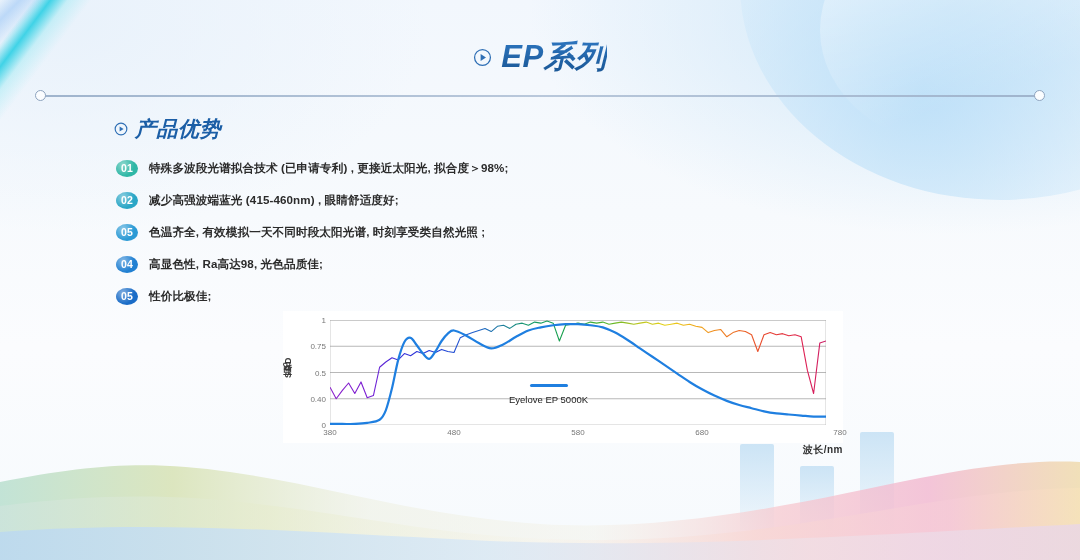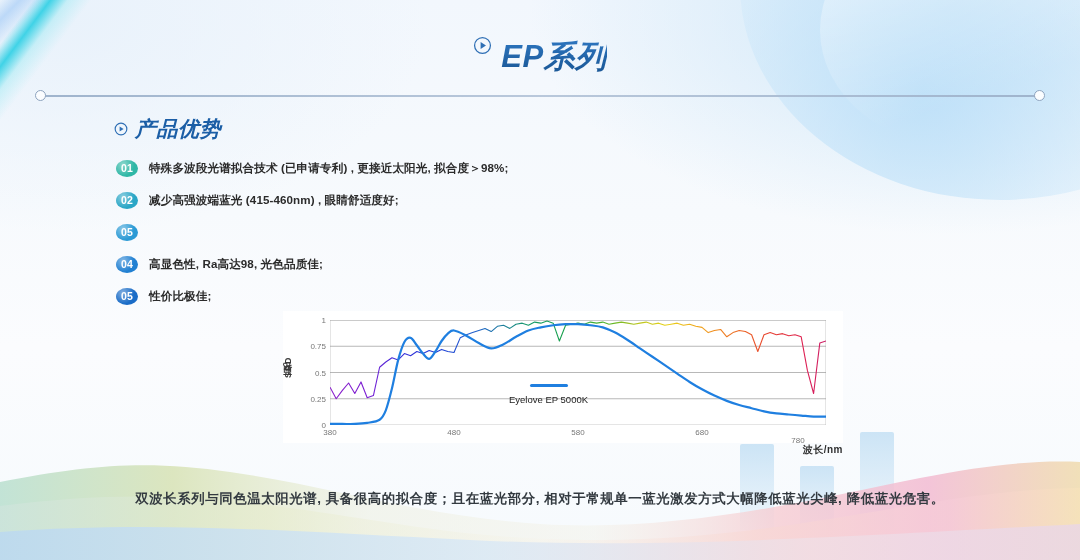--- a/index.html
+++ b/index.html
@@ -27,21 +27,21 @@
     background:radial-gradient(circle at 35% 75%, rgba(180,220,248,.75) 0%, rgba(205,232,250,.35) 45%, rgba(255,255,255,0) 72%);}
   .sw-tr2{right:-40px;top:-90px;width:300px;height:240px;border-radius:50%;
     background:linear-gradient(160deg,rgba(255,255,255,.55),rgba(255,255,255,0) 70%);}
   
   .wavewrap{position:absolute;left:0;right:0;bottom:0;height:140px;overflow:hidden;}
   .tick-col{position:absolute;bottom:30px;width:34px;border-radius:2px 2px 0 0;
     background:linear-gradient(180deg,rgba(196,224,244,.85),rgba(196,224,244,.15));}
   
   .title-row{position:absolute;left:0;right:0;top:36px;text-align:center;}
   .title{
-    display:inline-flex;align-items:flex-start;gap:9px;
+    display:inline-flex;align-items:center;gap:9px;
     font-size:31px;font-weight:bold;font-style:italic;letter-spacing:.5px;
     color:#1f5fa8;
     background:linear-gradient(180deg,#2f79c4 0%,#17528f 100%);
     -webkit-background-clip:text;background-clip:text;-webkit-text-fill-color:transparent;
     text-shadow:none;
   }
   .play-ico{width:19px;height:19px;flex:0 0 auto;}
   .divider{position:absolute;left:40px;right:40px;top:95px;height:2px;
     background:linear-gradient(90deg,#9fb4cd,#b9c8db 50%,#9fb4cd);}
   .dot-end{position:absolute;top:90px;width:11px;height:11px;border-radius:50%;
@@ -153,47 +153,48 @@
       <div class="bullet">
         <span class="badge" style="background: radial-gradient(circle at 32% 28%, rgba(255, 255, 255, 0.45), rgba(255, 255, 255, 0) 58%), rgb(47, 183, 166);">01</span>
         <span class="btxt">特殊多波段光谱拟合技术 (已申请专利) , 更接近太阳光, 拟合度＞98%;</span>
       </div>
       <div class="bullet">
         <span class="badge" style="background: radial-gradient(circle at 32% 28%, rgba(255, 255, 255, 0.45), rgba(255, 255, 255, 0) 58%), rgb(42, 166, 198);">02</span>
         <span class="btxt">减少高强波端蓝光 (415-460nm) , 眼睛舒适度好;</span>
       </div>
       <div class="bullet">
         <span class="badge" style="background: radial-gradient(circle at 32% 28%, rgba(255, 255, 255, 0.45), rgba(255, 255, 255, 0) 58%), rgb(43, 154, 213);">05</span>
+        <span class="btxt">色温齐全, 有效模拟一天不同时段太阳光谱, 时刻享受类自然光照 ;</span>
       </div>
       <div class="bullet">
         <span class="badge" style="background: radial-gradient(circle at 32% 28%, rgba(255, 255, 255, 0.45), rgba(255, 255, 255, 0) 58%), rgb(33, 128, 210);">04</span>
         <span class="btxt">高显色性, Ra高达98, 光色品质佳;</span>
       </div>
       <div class="bullet">
         <span class="badge" style="background: radial-gradient(circle at 32% 28%, rgba(255, 255, 255, 0.45), rgba(255, 255, 255, 0) 58%), rgb(26, 108, 199);">05</span>
         <span class="btxt">性价比极佳;</span>
       </div>
     </div>
 
   <div class="chart">
     <div class="ylabel">归一化SPD</div>
     <div class="xlabel">波长/nm</div>
     <div class="yticks" id="yticks">
         <div class="ytick" style="top: 105px;">0</div>
-        <div class="ytick" style="top: 78.75px;">0.25</div>
+        <div class="ytick" style="top: 78.75px;">0.40</div>
         <div class="ytick" style="top: 52.5px;">0.5</div>
         <div class="ytick" style="top: 26.25px;">0.75</div>
         <div class="ytick" style="top: 0px;">1</div>
       </div>
     <div class="xticks" id="xticks">
         <div class="xtick" style="left: 0px;">380</div>
         <div class="xtick" style="left: 124px;">480</div>
         <div class="xtick" style="left: 248px;">580</div>
         <div class="xtick" style="left: 372px;">680</div>
-        <div class="xtick" style="left: 468px; margin-top: 8px;">780</div>
+        <div class="xtick" style="left: 510px;">780</div>
       </div>
     <svg id="plot" width="496" height="105" viewBox="0 0 496 105" style="position:absolute;left:47px;top:9px;">
         <rect x="0" y="0" width="496" height="105" fill="#fff" stroke="#bdbdbd" stroke-width="0.8"></rect>
         <line x1="0" y1="78.75" x2="496" y2="78.75" stroke="#9a9a9a" stroke-width="0.7"></line>
         <line x1="0" y1="52.5" x2="496" y2="52.5" stroke="#9a9a9a" stroke-width="0.7"></line>
         <line x1="0" y1="26.25" x2="496" y2="26.25" stroke="#9a9a9a" stroke-width="0.7"></line>
         <line x1="0" y1="0" x2="496" y2="0" stroke="#9a9a9a" stroke-width="0.7"></line>
         <defs>
           <linearGradient id="rainbow" x1="0" y1="0" x2="1" y2="0">
             <stop offset="0%" stop-color="#8a1fc9"></stop>
@@ -215,14 +216,13 @@
         </defs>
         <path d="M0.00,67.20 L6.20,78.75 L12.40,70.35 L18.60,63.00 L24.80,73.50 L31.00,61.95 L37.20,77.70 L43.40,75.60 L49.60,47.25 L55.80,42.00 L62.00,37.80 L68.20,39.90 L74.40,33.60 L80.60,35.70 L86.80,31.50 L93.00,33.60 L99.20,30.45 L105.40,32.55 L111.60,29.40 L117.80,31.50 L124.00,32.55 L130.20,17.85 L136.40,14.70 L142.60,12.60 L148.80,10.50 L155.00,8.40 L161.20,11.55 L167.40,6.30 L173.60,5.25 L179.80,8.40 L186.00,4.20 L192.20,3.15 L198.40,5.25 L204.60,2.10 L210.80,3.15 L217.00,1.05 L223.20,3.15 L229.40,21.00 L235.60,5.25 L241.80,4.20 L248.00,3.15 L254.20,4.20 L260.40,2.10 L266.60,3.15 L272.80,2.10 L279.00,4.20 L285.20,3.15 L291.40,2.10 L297.60,3.15 L303.80,4.20 L310.00,3.15 L316.20,2.10 L322.40,4.20 L328.60,3.15 L334.80,5.25 L341.00,4.20 L347.20,3.15 L353.40,5.25 L359.60,4.20 L365.80,6.30 L372.00,7.35 L378.20,12.60 L384.40,10.50 L390.60,9.45 L396.80,16.80 L403.00,12.60 L409.20,10.50 L415.40,11.55 L421.60,14.70 L427.80,31.50 L434.00,14.70 L440.20,12.60 L446.40,14.70 L452.60,13.65 L458.80,15.75 L465.00,14.70 L471.20,16.80 L477.40,50.40 L483.60,73.50 L489.80,23.10 L496.00,21.00" fill="none" stroke="url(#rainbow)" stroke-width="1.1" stroke-linejoin="round"></path>
         <path d="M0.00,103.95 C2.07,103.95 8.27,103.95 12.40,103.95 C16.53,103.95 20.67,104.13 24.80,103.95 C28.93,103.78 33.07,103.60 37.20,102.90 C41.33,102.20 46.50,101.85 49.60,99.75 C52.70,97.65 53.73,95.55 55.80,90.30 C57.87,85.05 59.93,76.65 62.00,68.25 C64.07,59.85 66.13,47.60 68.20,39.90 C70.27,32.20 72.33,25.72 74.40,22.05 C76.47,18.37 78.53,17.33 80.60,17.85 C82.67,18.38 84.73,22.58 86.80,25.20 C88.87,27.82 90.93,31.32 93.00,33.60 C95.07,35.87 97.13,39.20 99.20,38.85 C101.27,38.50 103.33,34.48 105.40,31.50 C107.47,28.53 109.53,23.97 111.60,21.00 C113.67,18.03 115.73,15.40 117.80,13.65 C119.87,11.90 120.90,10.15 124.00,10.50 C127.10,10.85 132.27,13.65 136.40,15.75 C140.53,17.85 144.67,21.00 148.80,23.10 C152.93,25.20 157.07,28.18 161.20,28.35 C165.33,28.53 169.47,26.07 173.60,24.15 C177.73,22.22 181.87,19.07 186.00,16.80 C190.13,14.52 194.27,12.08 198.40,10.50 C202.53,8.92 206.67,8.22 210.80,7.35 C214.93,6.47 219.07,5.77 223.20,5.25 C227.33,4.73 231.47,4.38 235.60,4.20 C239.73,4.03 243.87,4.03 248.00,4.20 C252.13,4.38 256.27,4.73 260.40,5.25 C264.53,5.77 268.67,6.12 272.80,7.35 C276.93,8.57 281.07,10.50 285.20,12.60 C289.33,14.70 293.47,17.32 297.60,19.95 C301.73,22.57 305.87,25.55 310.00,28.35 C314.13,31.15 318.27,33.95 322.40,36.75 C326.53,39.55 330.67,42.35 334.80,45.15 C338.93,47.95 343.07,50.75 347.20,53.55 C351.33,56.35 355.47,59.33 359.60,61.95 C363.73,64.58 367.87,67.03 372.00,69.30 C376.13,71.57 380.27,73.67 384.40,75.60 C388.53,77.52 392.67,79.27 396.80,80.85 C400.93,82.42 405.07,83.82 409.20,85.05 C413.33,86.28 417.47,87.15 421.60,88.20 C425.73,89.25 429.87,90.47 434.00,91.35 C438.13,92.22 442.27,92.92 446.40,93.45 C450.53,93.98 454.67,94.15 458.80,94.50 C462.93,94.85 467.07,95.20 471.20,95.55 C475.33,95.90 479.47,96.42 483.60,96.60 C487.73,96.77 493.93,96.60 496.00,96.60" fill="none" stroke="#1f7fe0" stroke-width="2.2" stroke-linecap="round" stroke-linejoin="round"></path>
       </svg>
     <div class="legend">
       <span class="line"></span>
       <span class="lbl">Eyelove EP 5000K</span>
     </div>
   </div>
 
-  <div class="caption">双波长系列与同色温太阳光谱, 具备很高的拟合度；且在蓝光部分, 相对于常规单一蓝光激发方式大幅降低蓝光尖峰, 降低蓝光危害。</div>
 </div>
 
 </body></html>

